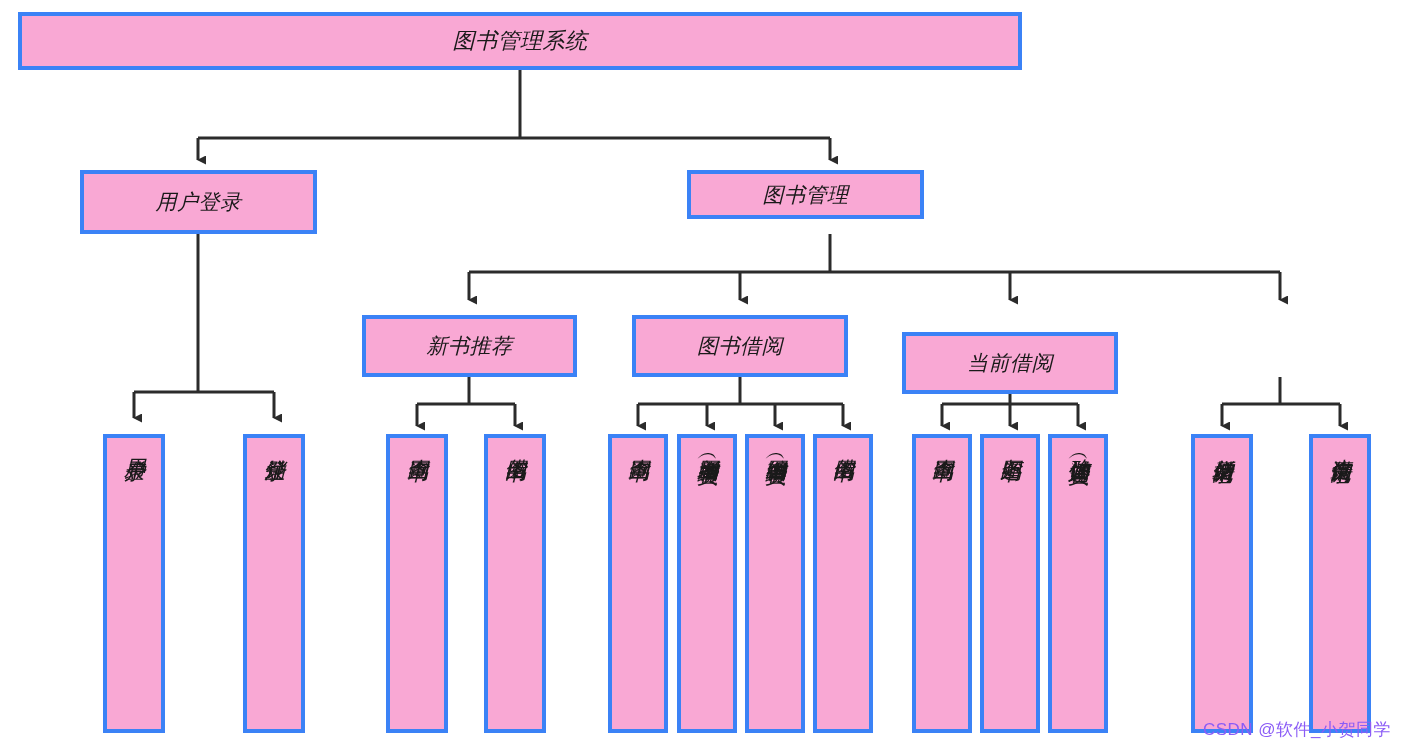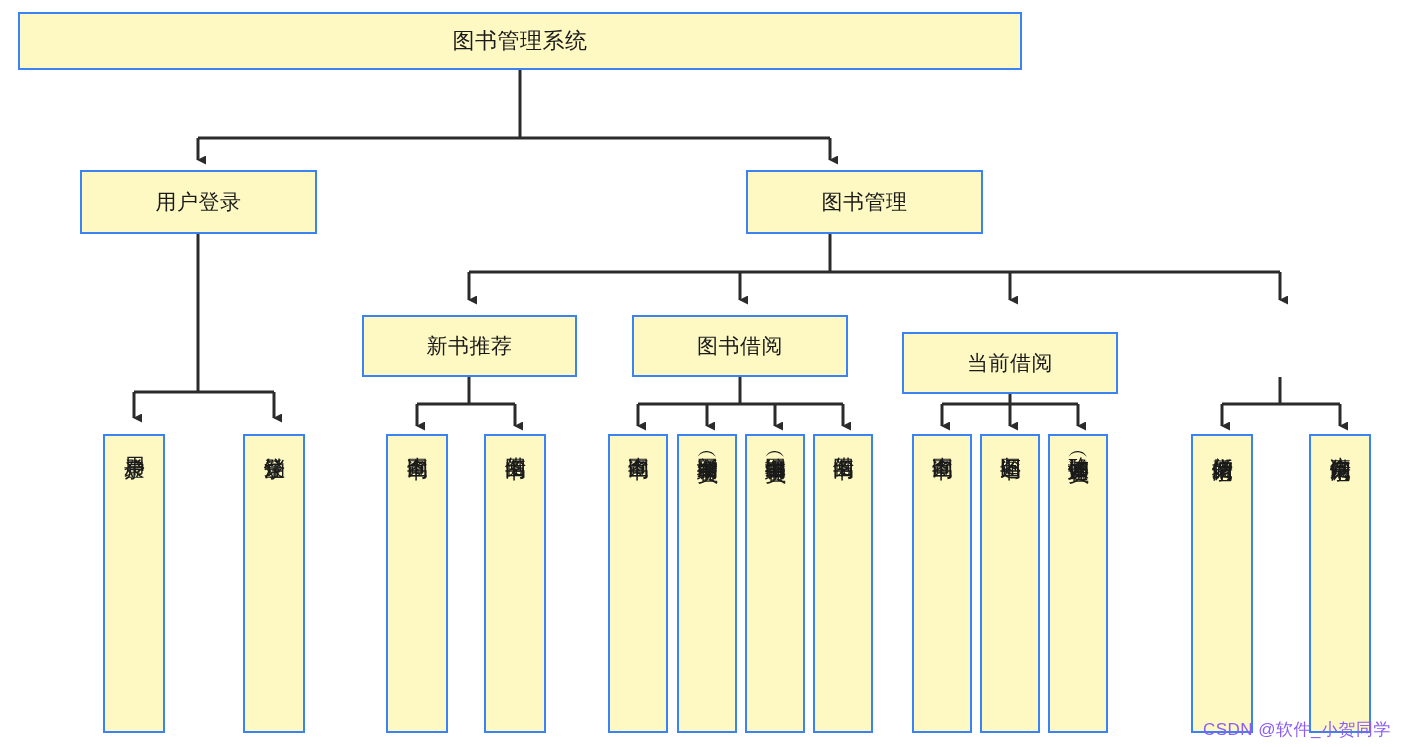--- a/index.html
+++ b/index.html
@@ -22,26 +22,27 @@
     position: absolute;
     left: 0;
     top: 0;
     width: 1405px;
     height: 747px;
     pointer-events: none;
   }
   .node {
     position: absolute;
     box-sizing: border-box;
-    background: #fef9c3;
-    border: 2px solid #3b82f6;
+    background: #f9a8d4;
+    border: 4px solid #3b82f6;
     display: flex;
     align-items: center;
     justify-content: center;
     color: #1a1a1a;
+    font-style: italic;
   }
   .node.horizontal .node-label {
     writing-mode: horizontal-tb;
     font-size: 21px;
     line-height: 1.2;
     letter-spacing: 0.5px;
     white-space: nowrap;
   }
   .node.vertical {
     align-items: flex-start;
@@ -127,21 +128,21 @@
     </g>
   </svg>
 
   <div class="node horizontal root" style="left:18px; top:12px; width:1004px; height:58px;">
     <span class="node-label">图书管理系统</span>
   </div>
 
   <div class="node horizontal" style="left:80px; top:170px; width:237px; height:64px;">
     <span class="node-label">用户登录</span>
   </div>
-  <div class="node horizontal" style="left:746px; top:170px; width:237px; height:64px;">
+  <div class="node horizontal" style="left:687px; top:170px; width:237px; height:49px;">
     <span class="node-label">图书管理</span>
   </div>
 
   <div class="node horizontal" style="left:362px; top:315px; width:215px; height:62px;">
     <span class="node-label">新书推荐</span>
   </div>
   <div class="node horizontal" style="left:632px; top:315px; width:216px; height:62px;">
     <span class="node-label">图书借阅</span>
   </div>
   <div class="node horizontal" style="left:902px; top:332px; width:216px; height:62px;text-align:right;">

